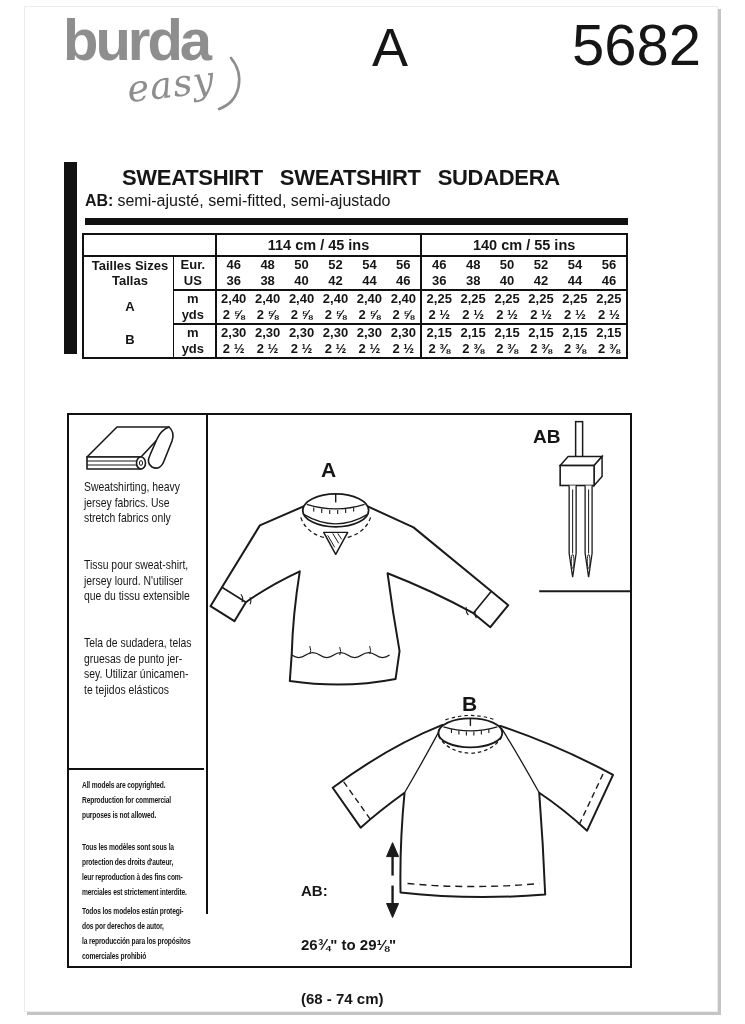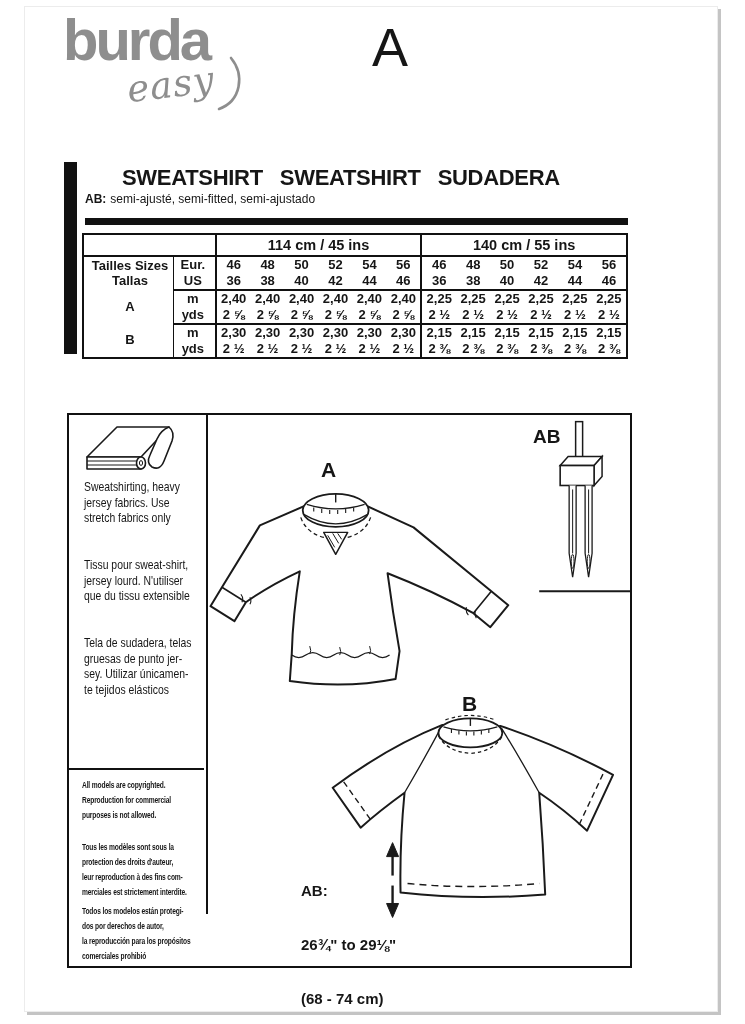--- a/index.html
+++ b/index.html
@@ -11,21 +11,21 @@
   .brand-main{font-weight:bold;font-size:58px;letter-spacing:-3px;color:#8e8e8e;line-height:1;}
   .brand-sub{position:absolute;left:64px;top:52px;font-family:"DejaVu Serif",serif;
     font-style:italic;font-size:37px;color:#8e8e8e;transform:rotate(-7deg);letter-spacing:1px;}
   .brand-swash{position:absolute;left:152px;top:44px;}
   .view-letter{position:absolute;left:330px;top:12px;width:70px;text-align:center;font-size:54px;line-height:1.05;}
   .pattern-number{position:absolute;right:16px;top:8px;font-size:58px;line-height:1.05;letter-spacing:0;}
   
   .title-bar{position:absolute;left:39px;top:155px;width:13px;height:192px;background:#111;}
   .title-line{position:absolute;left:60px;top:158px;font-size:22px;font-weight:bold;letter-spacing:-0.3px;margin-left:37px;}
   .title-line span{margin-right:17px;}
-  .subtitle{position:absolute;left:60px;top:185px;font-size:12px;}
+  .subtitle{position:absolute;left:60px;top:185px;font-size:16px;}
   .subtitle b{margin-right:4px;}
   .thick-rule{position:absolute;left:60px;top:211px;width:543px;height:7px;background:#111;}
   
   .size-table{position:absolute;left:57px;top:226px;width:546px;border-collapse:collapse;
     border:2.2px solid #111;table-layout:auto;}
   .size-table td{padding:0 2px;font-weight:bold;font-size:13px;line-height:1.12;text-align:center;height:16px;}
   .size-table tr.r-hdr td{height:20px;font-size:14.5px;}
   .size-table td[data-name="table-cell"]{width:33px;}
   .c-lbl{text-align:right;padding-left:5px !important;width:110px;border-right:1.6px solid #111;font-size:13px;}
   .c-unit{text-align:left;padding-right:5px !important;width:40px;border-right:2.2px solid #111;}
@@ -57,20 +57,21 @@
 <div class="page" data-name="pattern-envelope-back">
 
   <div class="brand" data-name="burda-logo">
     <span class="brand-main" data-name="burda-logo-text">burda</span>
     <span class="brand-sub" data-name="burda-easy-script">easy</span>
     <svg class="brand-swash" data-name="logo-swash-icon" width="34" height="58" viewBox="0 0 34 58">
       <path d="M4,54 C26,46 30,20 16,3" fill="none" stroke="#8e8e8e" stroke-width="2.6" stroke-linecap="round"></path>
     </svg>
   </div>
   <div class="view-letter" data-name="view-letter">A</div>
+  <div class="pattern-number" data-name="pattern-number">5682</div>
 
   <div class="title-bar" data-name="title-accent-bar"></div>
   <div class="title-line" data-name="page-title">
     <span data-name="title-word">SWEATSHIRT</span><span data-name="title-word">SWEATSHIRT</span><span data-name="title-word">SUDADERA</span>
   </div>
   <div class="subtitle" data-name="fit-description">
     <b data-name="fit-views-label">AB:</b><span data-name="fit-text">semi-ajusté, semi-fitted, semi-ajustado</span>
   </div>
   <div class="thick-rule" data-name="divider-rule"></div>
 

